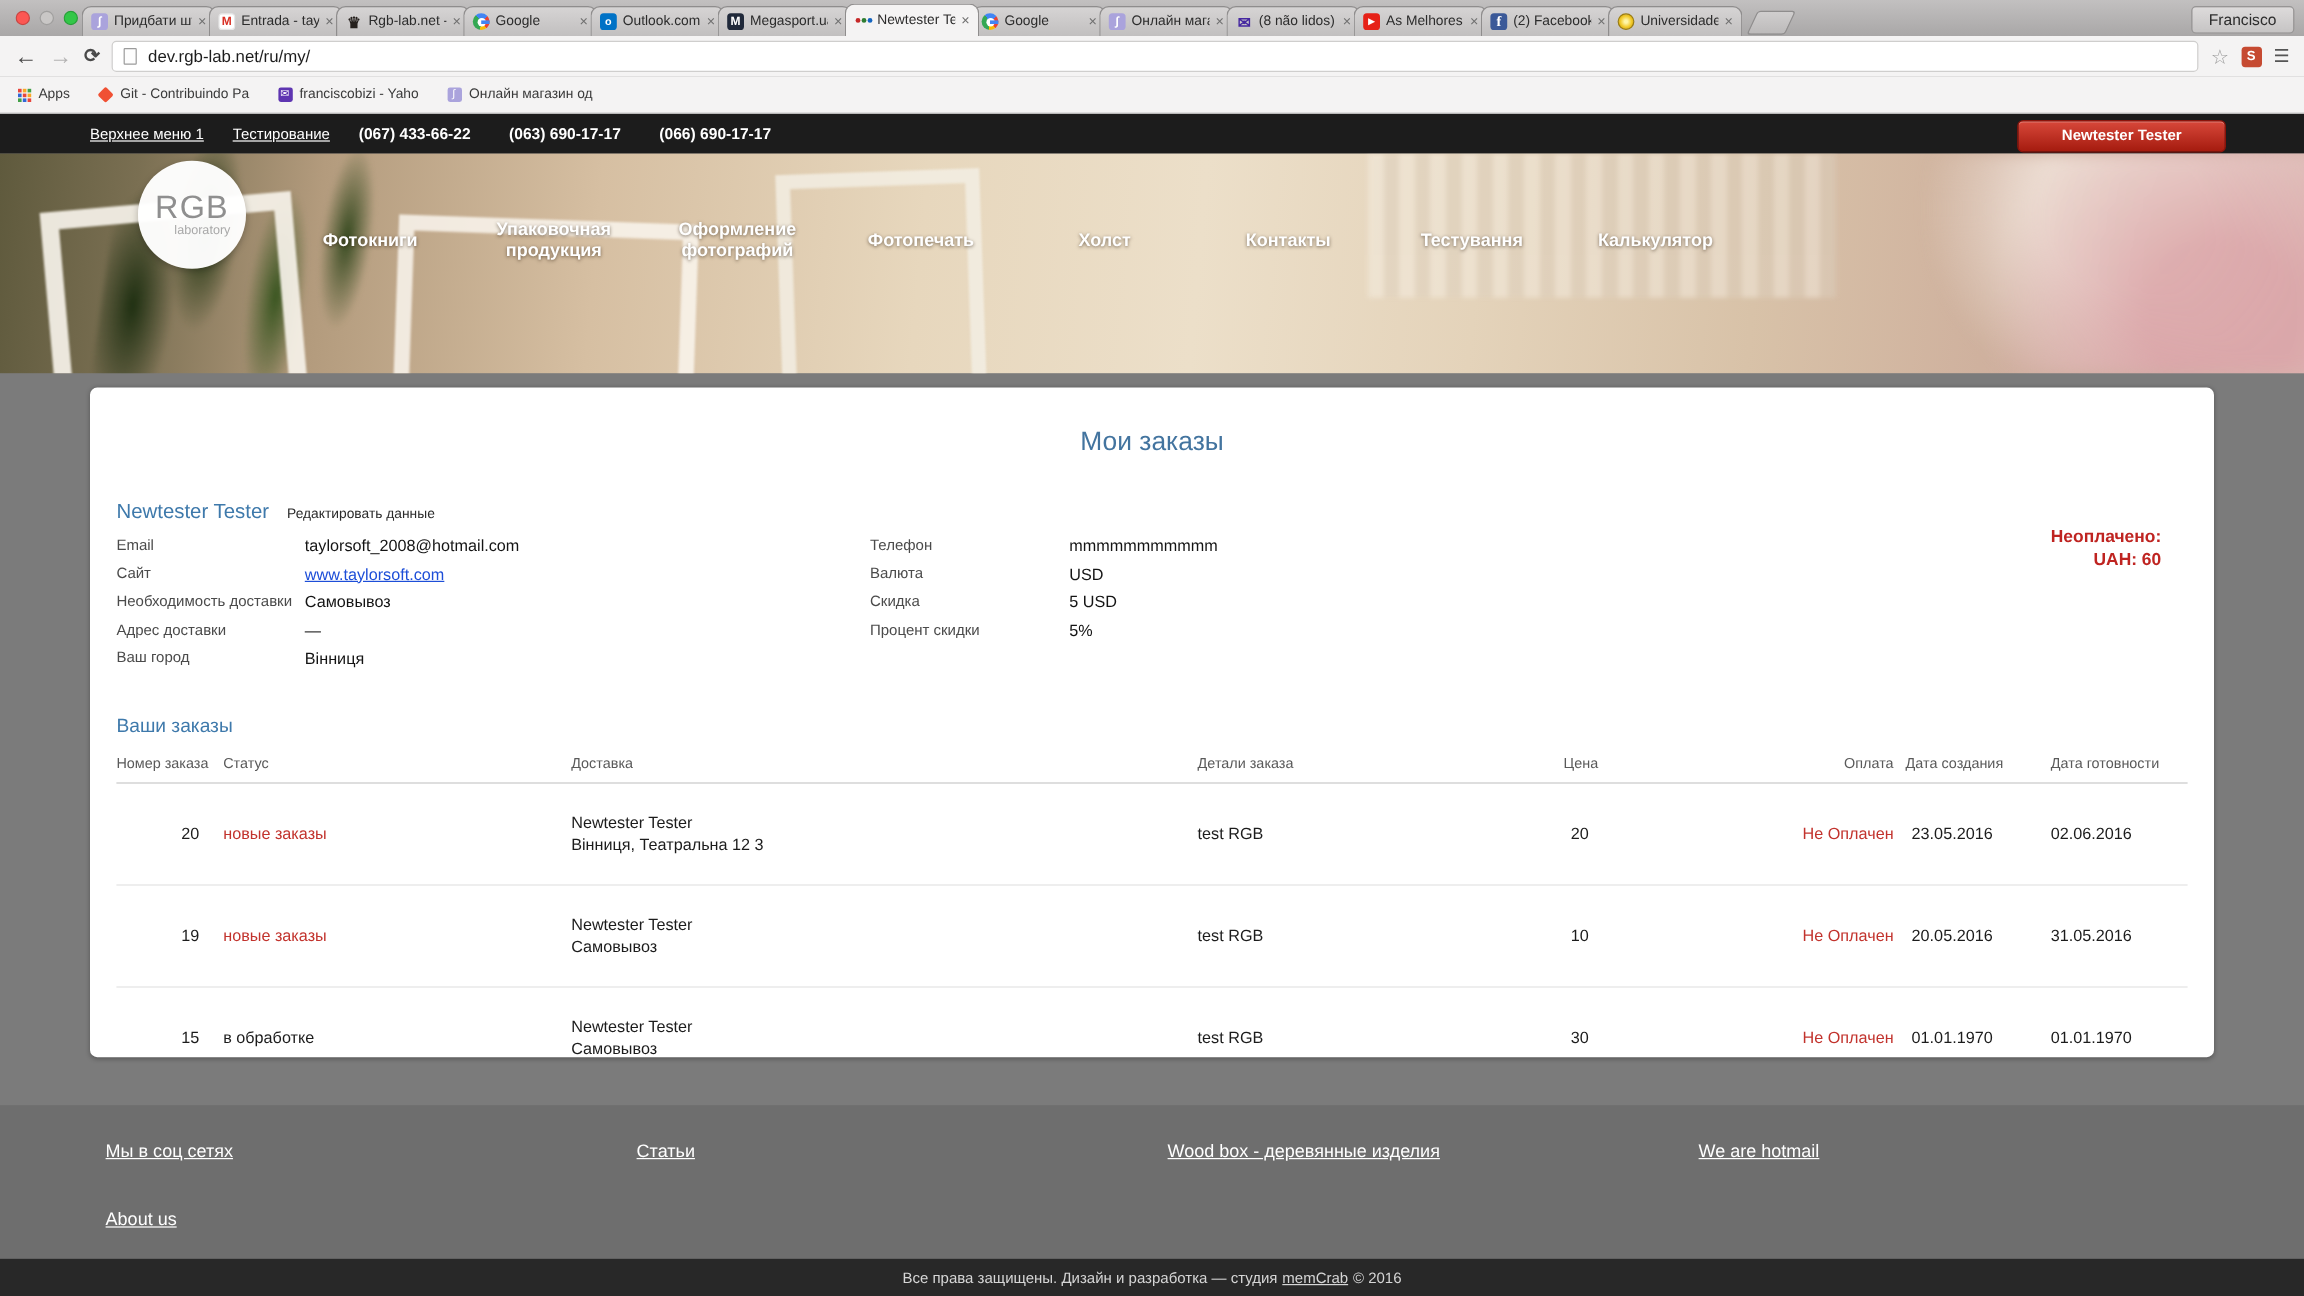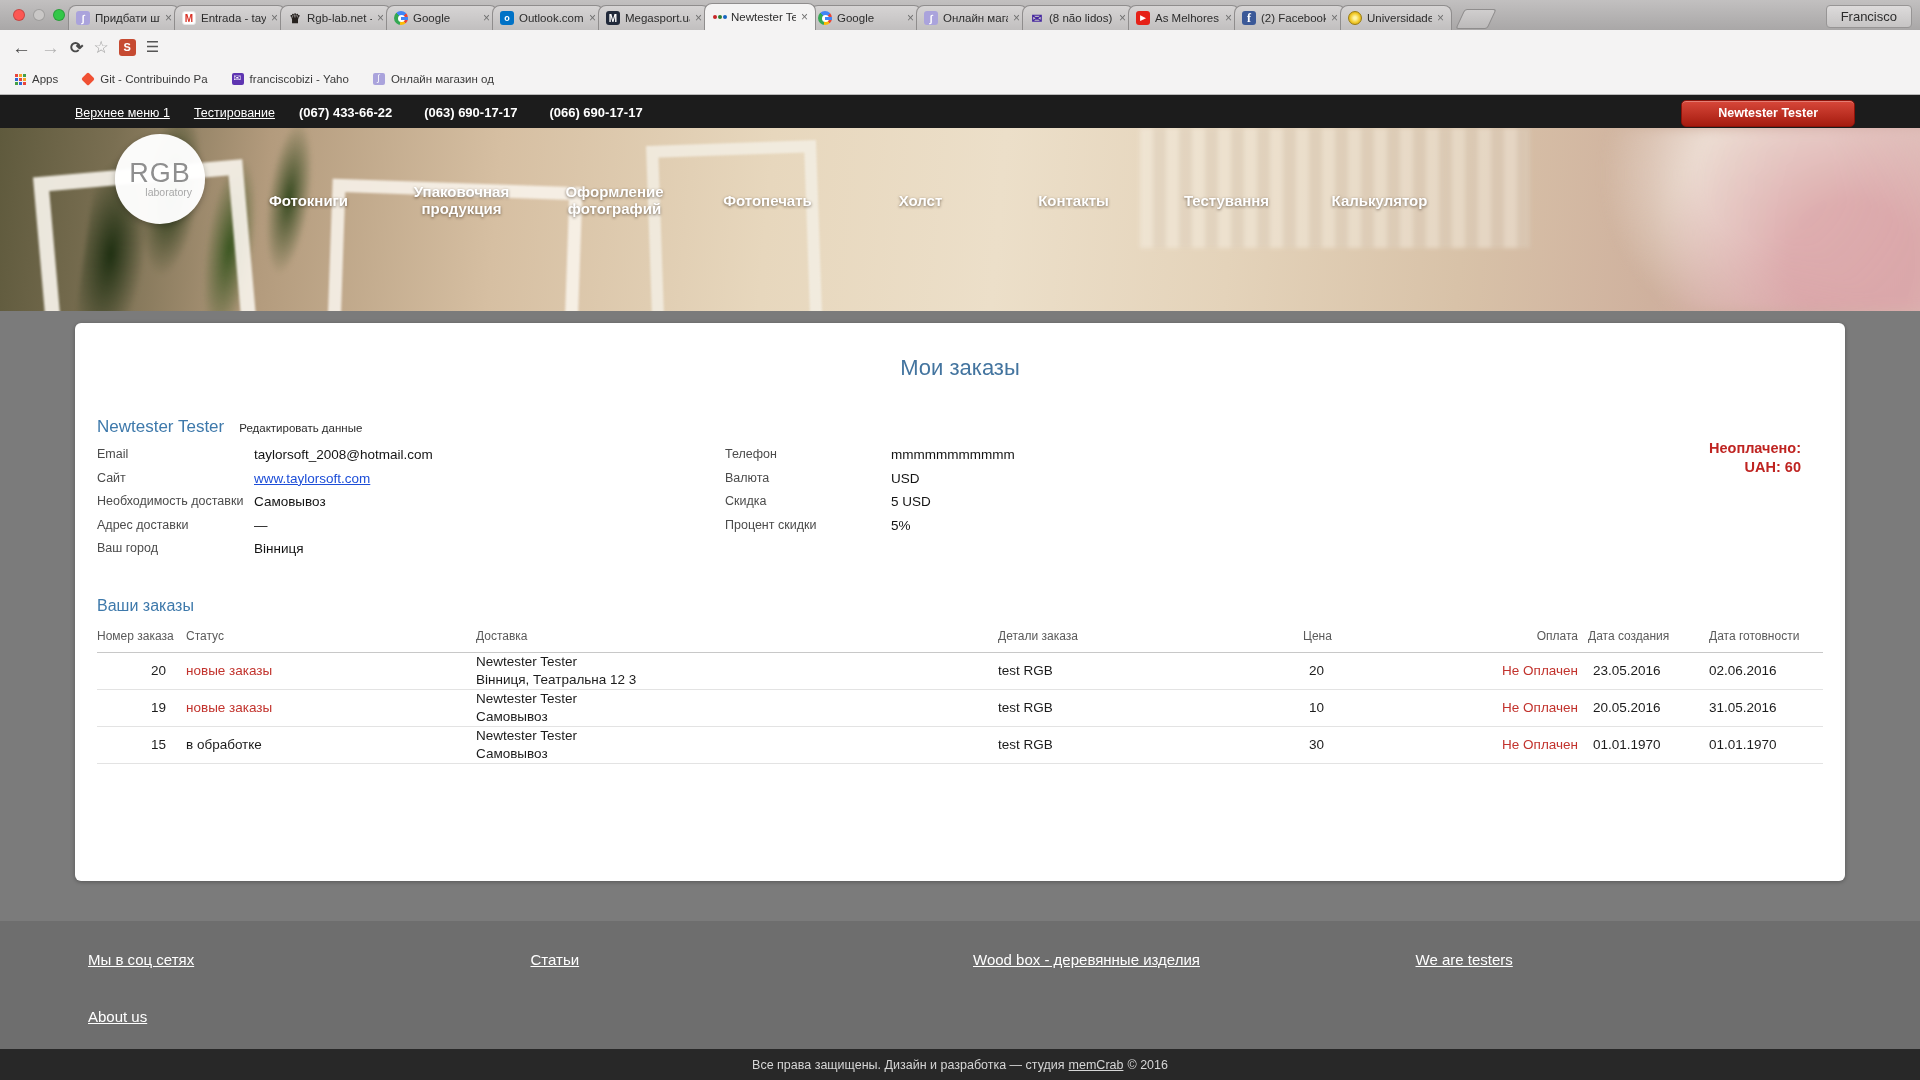--- a/index.html
+++ b/index.html
@@ -118,21 +118,21 @@
   .flabel { width:157px; font-size:12.5px; color:#4b4b4b; flex:none; }
   .colR .flabel { width:166px; }
   .fvalue { font-size:13.5px; color:#141414; }
   .linkval { color:#1d4ed8; text-decoration:underline; }
   .unpaid { position:absolute; right:44px; top:116px; text-align:right; color:#bf2421; font-weight:bold;
             font-size:14.5px; line-height:19px; }
   .orders-title { font-size:16px; font-weight:400; color:#3e79ab; margin:36px 0 14px; }
   .thead, .tr { display:grid; grid-template-columns:89px 290px 522px 305px 95px 190px 121px 110px; }
   .thead { border-bottom:1px solid #c8c8c8; padding-bottom:9px; }
   .th { font-size:12px; color:#5a5a5a; }
-  .tr { border-bottom:1px solid #e3e3e3; padding:0 0; align-items:center; }
+  .tr { border-bottom:1px solid #e3e3e3; padding:24px 0; align-items:center; }
   .td { font-size:13.5px; color:#1c1c1c; line-height:18px; }
   .td.num, .th.cr { text-align:right; }
   .td.num { padding-right:20px; }
   .c4pad { padding-left:6px; }
   .cR { text-align:right; padding-right:10px; }
   .c6pad { padding-left:5px; }
   .red { color:#c2332d; }
 
   .footer { height:128px; background:#6e6e6e; padding-top:30px; }
   .finner { width:1770px; margin:0 auto; }
@@ -220,20 +220,24 @@
           <span class="tab-close">×</span>
         </div>
       </div>
     <div class="newtab"></div>
     <div class="profile-chip">Francisco</div>
   </div>
   <div class="addrbar">
     <span class="navarrow">←</span>
     <span class="navarrow fwd">→</span>
     <span class="reload">⟳</span>
+    <div class="urlfield">
+      <span class="doc-icon"></span>
+      <span class="url-text">dev.rgb-lab.net/ru/my/</span>
+    </div>
     <span class="star">☆</span>
     <span class="ext-s">S</span>
     <span class="burger">☰</span>
   </div>
   <div class="bookmarksbar">
       <span class="bm"><span class="bmicon bm-apps"></span>Apps</span>
       <span class="bm"><span class="bmicon bm-git"></span>Git - Contribuindo Pa</span>
       <span class="bm"><span class="bmicon bm-mail2"></span>franciscobizi - Yaho</span>
       <span class="bm"><span class="bmicon bm-int"></span>Онлайн магазин од</span>
     </div>
@@ -374,21 +378,21 @@
       </div>
   </div>
 </div>
 
 <div class="footer">
   <div class="finner">
     <div class="frow4" id="footRow1">
         <a class="flink">Мы в соц сетях</a>
         <a class="flink">Статьи</a>
         <a class="flink">Wood box - деревянные изделия</a>
-        <a class="flink">We are testers</a>
+        <a class="flink">We are hotmail</a>
       </div>
     <div class="frow4 frow2" id="footRow2">
         <a class="flink">About us</a>
       </div>
   </div>
 </div>
 
 <div class="copybar">
   <span>Все права защищены. Дизайн и разработка — студия</span>
   <a class="copylink">memCrab</a>

